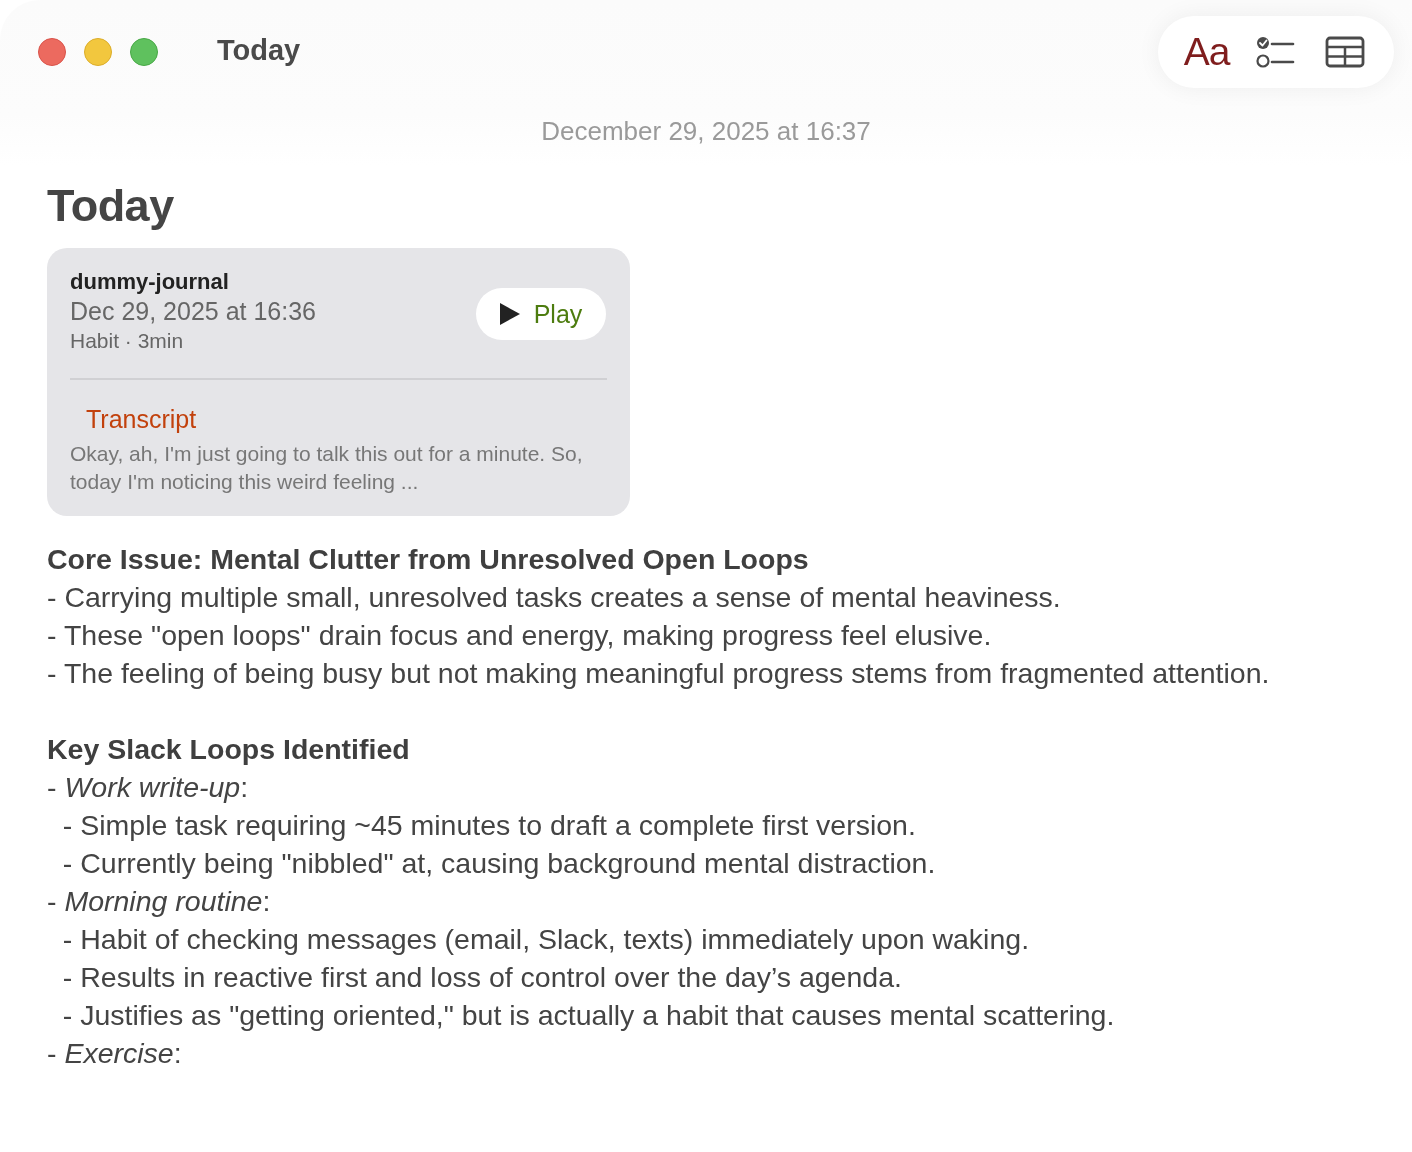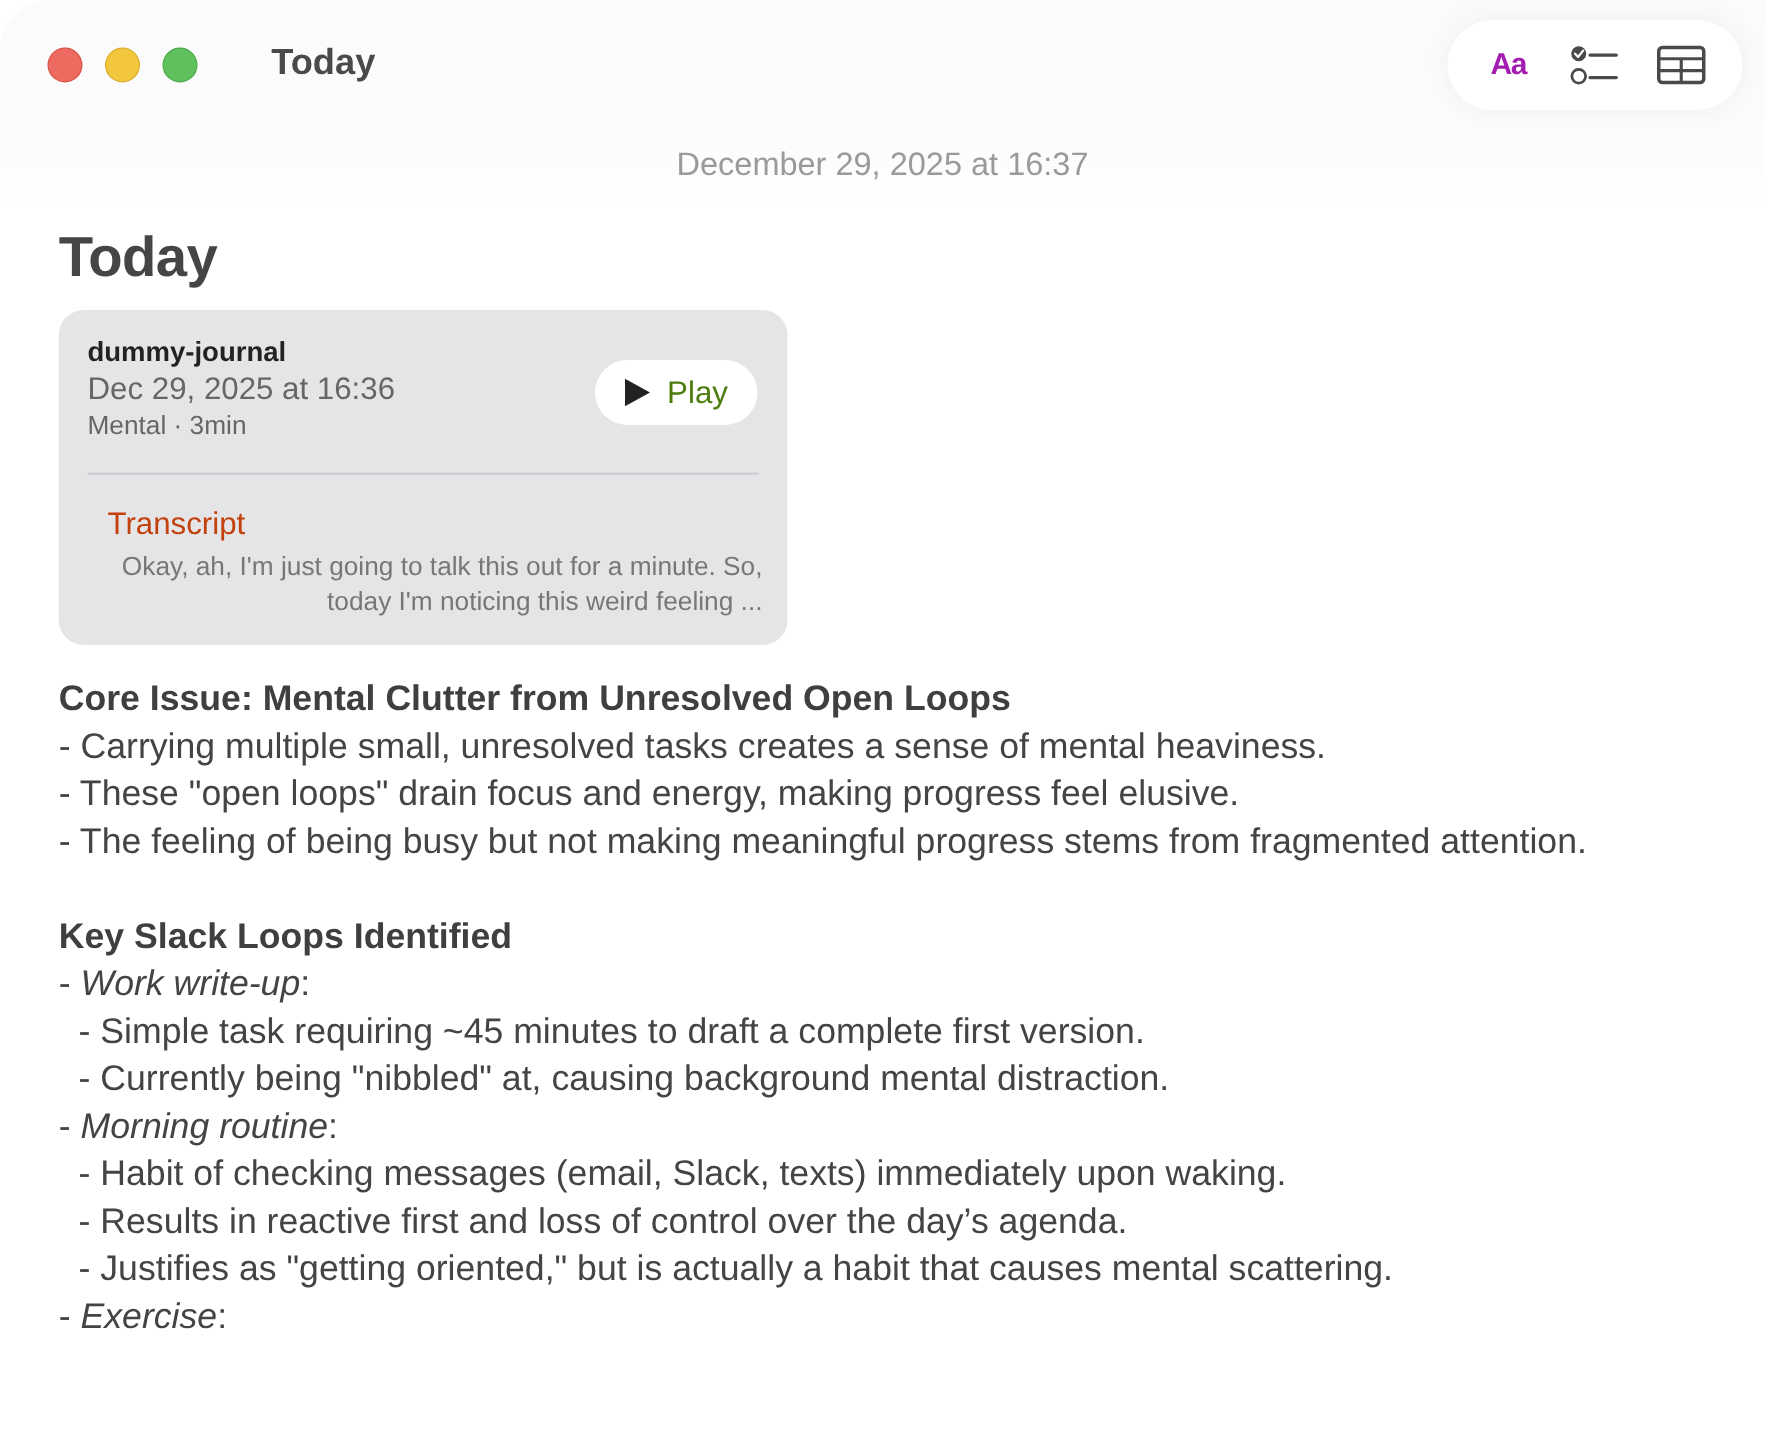--- a/index.html
+++ b/index.html
@@ -21,21 +21,21 @@
 
   .win-title { position: absolute; left: 217px; top: 34px; font-size: 29px; font-weight: 700; color: #4a4a4a; }
 
   .toolbar {
     position: absolute; right: 18px; top: 16px; width: 236px; height: 72px;
     background: #ffffff; border-radius: 36px;
     box-shadow: 0 0 24px rgba(0,0,0,0.06);
     display: flex; align-items: center; justify-content: space-around; padding: 0 14px;
   }
   .tool { width: 52px; height: 52px; display: flex; align-items: center; justify-content: center; color: #4a4a4a; cursor: pointer; }
-  .tool-aa { font-size: 24px; font-weight: 700; letter-spacing: -1px; color: #a21caf; }
+  .tool-aa { font-size: 39px; font-weight: 400; letter-spacing: -1px; color: #7f1d1d; }
 
   .note-date { position: absolute; top: 116px; left: 0; width: 1412px; text-align: center; font-size: 26px; color: #9a9a9a; }
 
   .content { position: absolute; left: 47px; top: 178px; width: 1340px; }
   .note-title { font-size: 45px; font-weight: 700; color: #454545; letter-spacing: -0.5px; line-height: 56px; }
 
   .audio-card {
     margin-top: 14px; width: 583px; height: 268px; background: #e5e5e8; border-radius: 20px;
     position: relative; padding: 20px 23px 16px 23px;
   }
@@ -43,21 +43,21 @@
   .audio-date { font-size: 25px; color: #666666; line-height: 30px; }
   .audio-meta { font-size: 21px; color: #666666; line-height: 30px; }
   .play-btn {
     position: absolute; right: 24px; top: 40px; width: 130px; height: 52px; border-radius: 26px;
     background: #ffffff; display: flex; align-items: center; justify-content: center; gap: 14px;
     font-size: 25px; color: #4d7c0f; cursor: pointer;
   }
   .play-tri { width: 0; height: 0; border-left: 20px solid #222; border-top: 11px solid transparent; border-bottom: 11px solid transparent; }
   .card-divider { position: absolute; left: 23px; right: 23px; top: 130px; height: 2px; background: #d0d0d3; }
   .transcript-label { position: absolute; left: 39px; top: 157px; font-size: 25px; color: #c2410c; }
-  .transcript-text { position: absolute; left: 23px; top: 192px; width: 540px; font-size: 21px; color: #777777; line-height: 28px; text-align: right; }
+  .transcript-text { position: absolute; left: 23px; top: 192px; width: 540px; font-size: 21px; color: #777777; line-height: 28px; }
 
   .body-text { margin-top: 24px; font-size: 28.5px; line-height: 38px; color: #444444; }
   .h { font-weight: 700; color: #3f3f3f; }
   .line { white-space: pre; }
   .wrap-line { white-space: normal; width: 1240px; }
   .gap { height: 38px; }
   em { font-style: italic; }
 </style>
 </head>
 <body>
@@ -96,21 +96,21 @@
 
     <div class="note-date">December 29, 2025 at 16:37</div>
   </div>
 
   <div class="content">
     <div class="note-title">Today</div>
 
     <div class="audio-card">
       <div class="audio-name">dummy-journal</div>
       <div class="audio-date">Dec 29, 2025 at 16:36</div>
-      <div class="audio-meta">Mental · 3min</div>
+      <div class="audio-meta">Habit · 3min</div>
       <div class="play-btn">
         <span class="play-tri"></span>
         <span>Play</span>
       </div>
       <div class="card-divider"></div>
       <div class="transcript-label">Transcript</div>
       <div class="transcript-text">Okay, ah, I'm just going to talk this out for a minute. So, today I'm noticing this weird feeling ...</div>
     </div>
 
     <div class="body-text">

